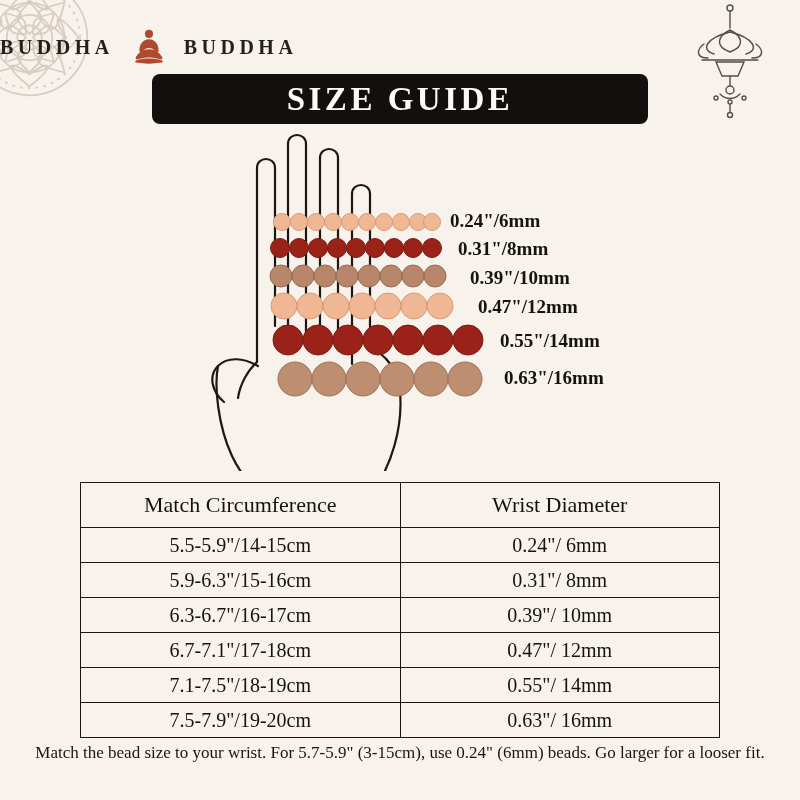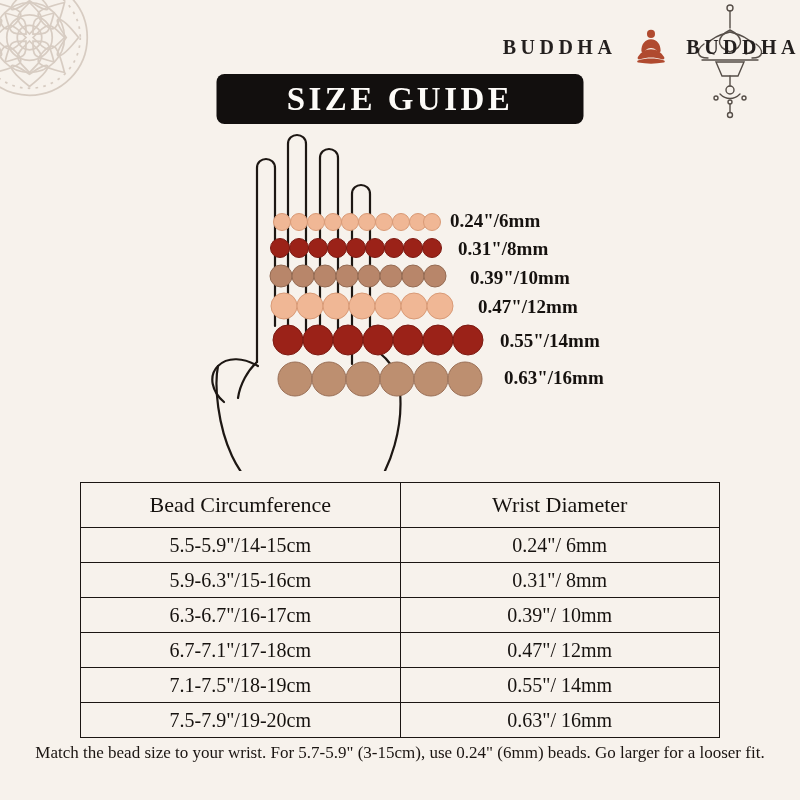--- a/index.html
+++ b/index.html
@@ -40,21 +40,21 @@
   }
 
   
   .brand {
     position: absolute;
     top: 26px;
     left: 0;
     right: 0;
     display: flex;
     align-items: center;
-    justify-content: flex-end;
+    justify-content: flex-start;
     gap: 14px;
   }
   .brand-text {
     font-family: "Liberation Serif", serif;
     font-size: 20px;
     letter-spacing: 4.5px;
     font-weight: 700;
     color: #231f1e;
   }
   .brand-mark {
@@ -62,21 +62,21 @@
     height: 42px;
     display: block;
   }
 
   
   .title-banner {
     position: absolute;
     top: 74px;
     left: 50%;
     transform: translateX(-50%);
-    width: 367px;
+    width: 496px;
     height: 50px;
     background: #120f0e;
     border-radius: 8px;
     display: flex;
     align-items: center;
     justify-content: center;
   }
   .title-banner span {
     color: #fdfbf8;
     font-family: "Liberation Serif", serif;
@@ -322,21 +322,21 @@
     <div class="callout" style="left:458px; top:112px;">0.31"/8mm</div>
     <div class="callout" style="left:470px; top:141px;">0.39"/10mm</div>
     <div class="callout" style="left:478px; top:170px;">0.47"/12mm</div>
     <div class="callout" style="left:500px; top:204px;">0.55"/14mm</div>
     <div class="callout" style="left:504px; top:241px;">0.63"/16mm</div>
   </div>
 
   <table class="size-table">
     <thead>
       <tr>
-        <th>Bead Circumference</th>
+        <th>Match Circumference</th>
         <th>Wrist Diameter</th>
       </tr>
     </thead>
     <tbody>
       <tr>
         <td>5.5-5.9"/14-15cm</td>
         <td>0.24"/ 6mm</td>
       </tr>
       <tr>
         <td>5.9-6.3"/15-16cm</td>

